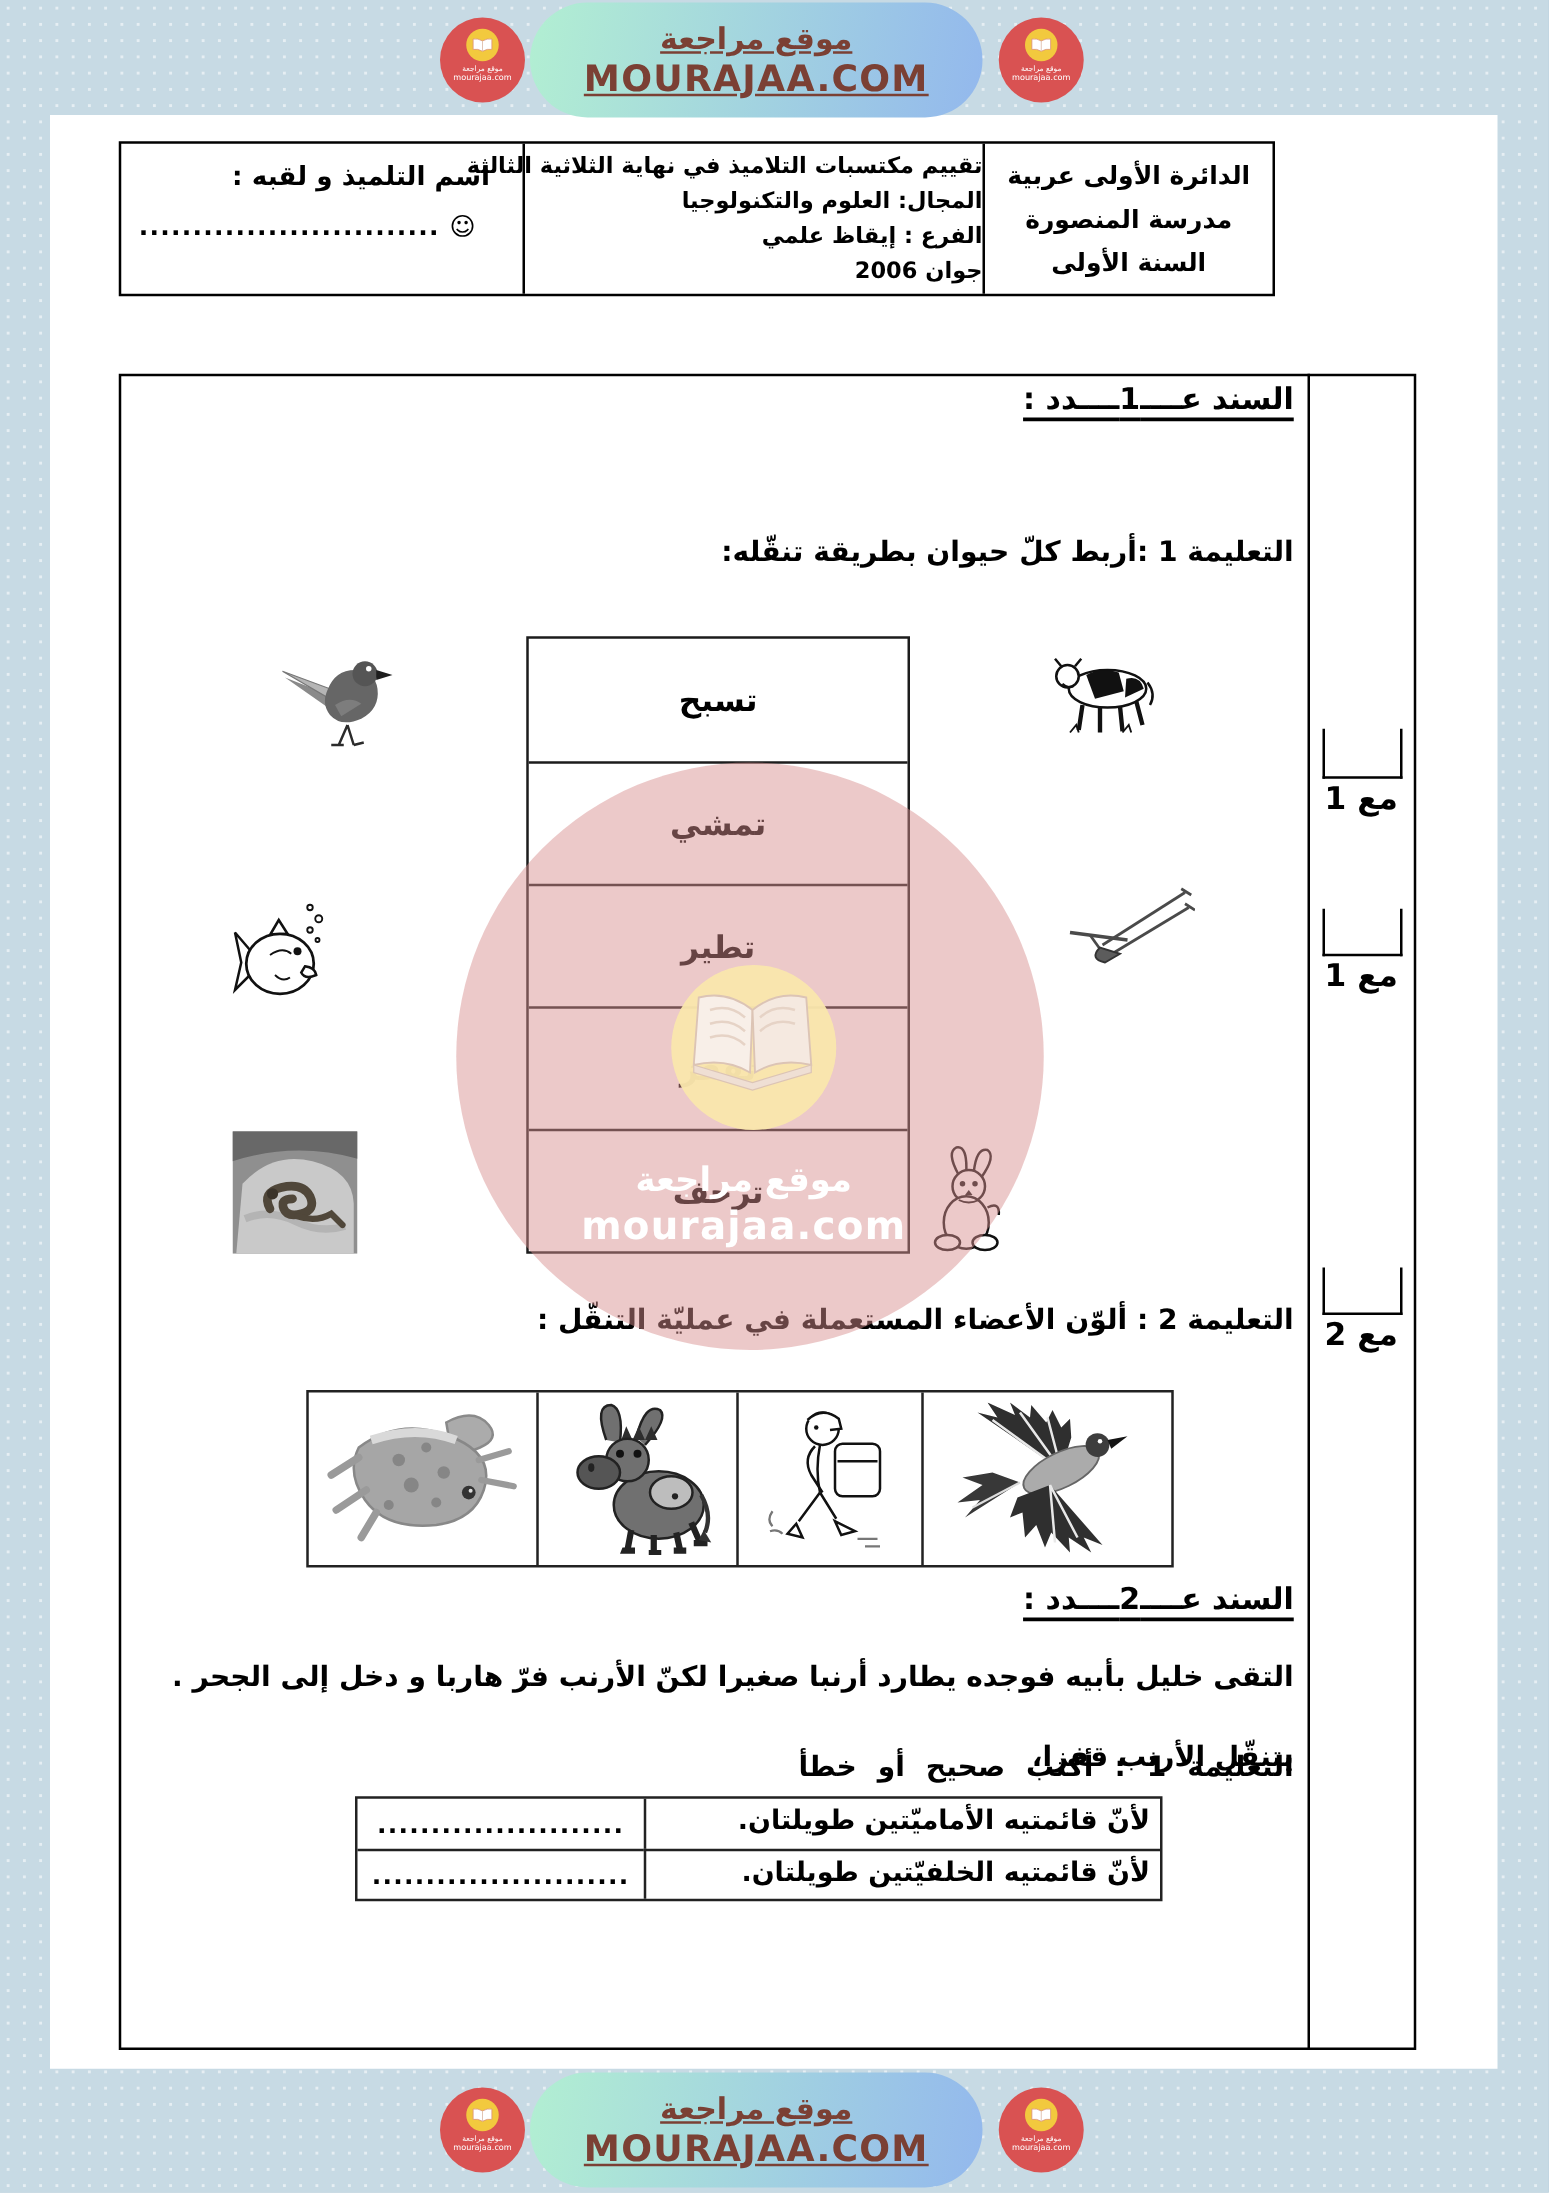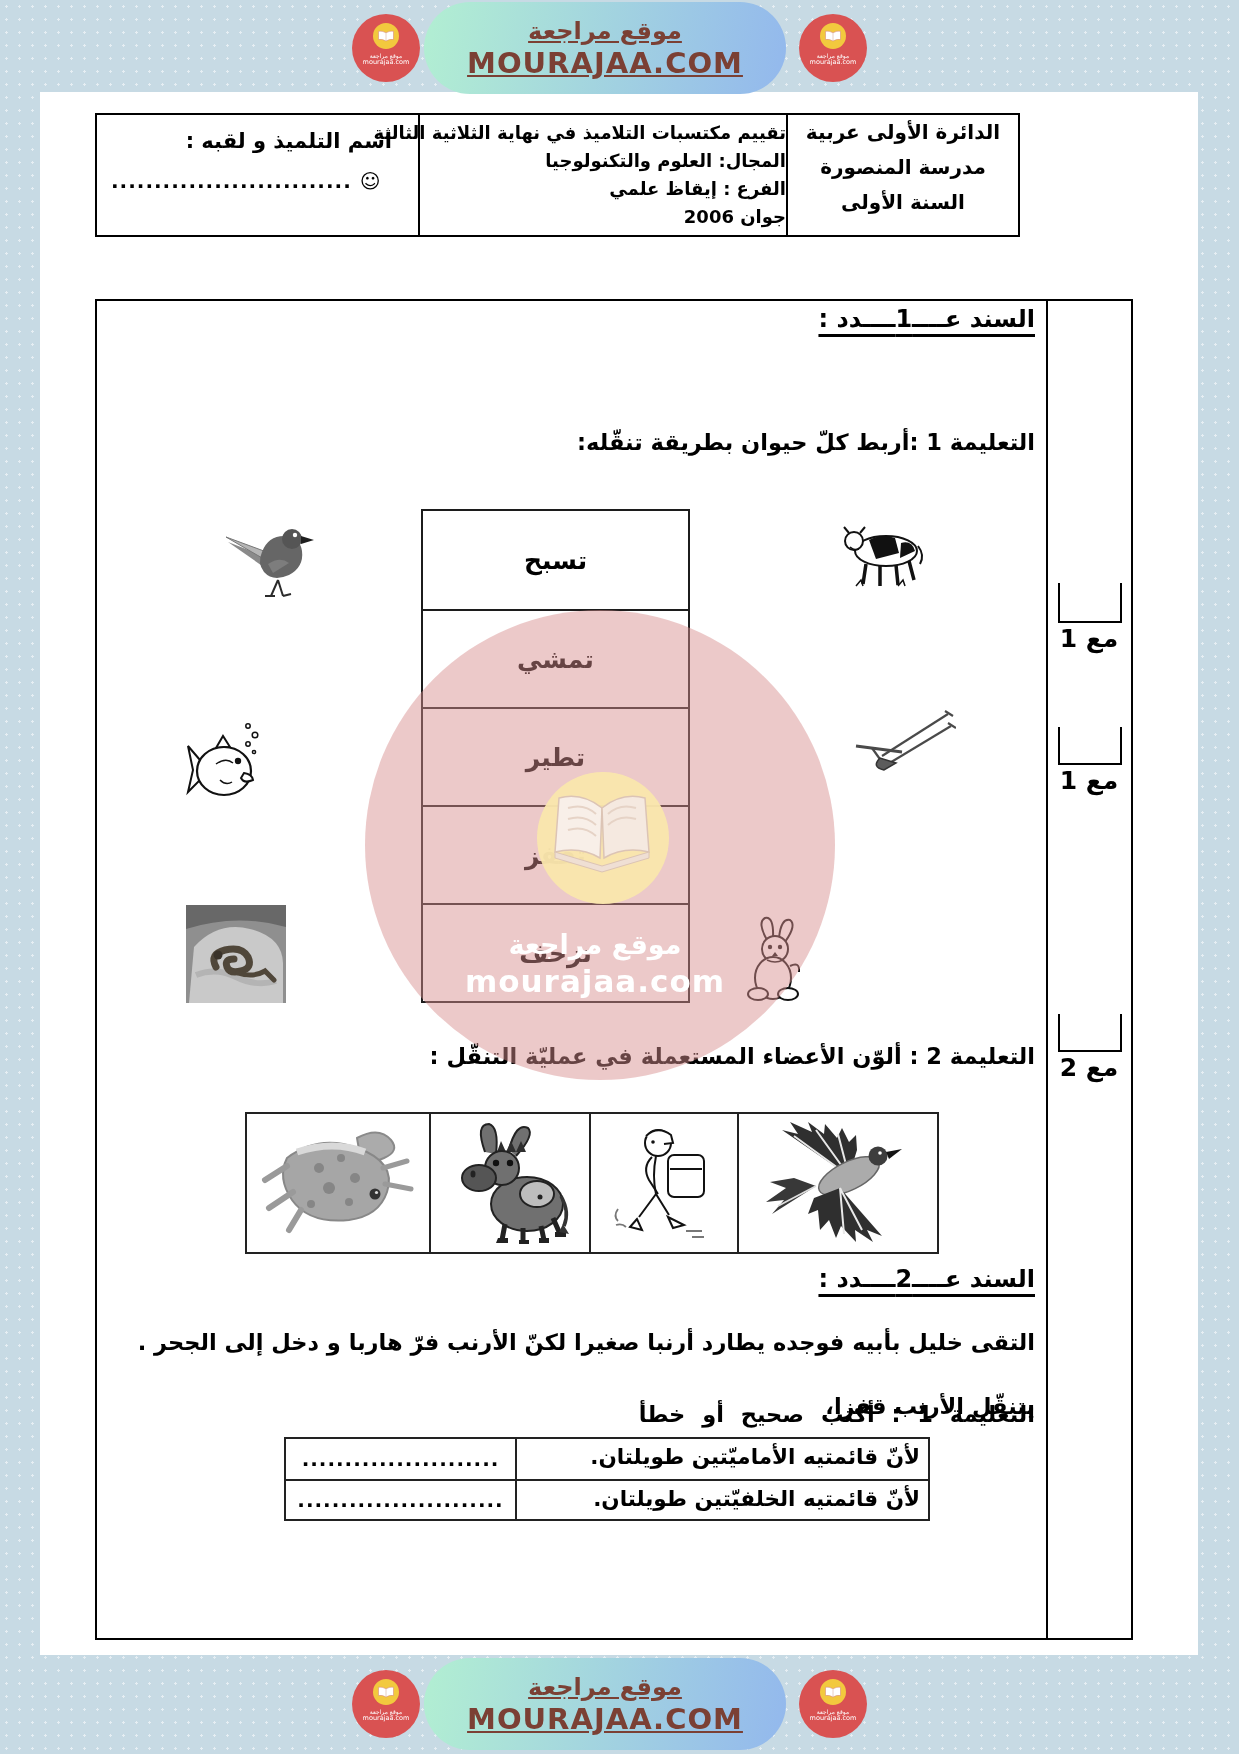--- a/index.html
+++ b/index.html
@@ -22,42 +22,42 @@
   .badge .yc{width:26px;height:26px;border-radius:50%;background:var(--badge-yellow,#f2c93e);
     display:flex;align-items:center;justify-content:center;flex:none}
   .badge .t1{font-size:6px;color:#fff;margin-top:3px;direction:rtl;line-height:1.2}
   .badge .t2{font-size:6.5px;color:#fff;line-height:1.2}
 
   
   .header-table{position:absolute;left:95px;top:113px;width:925px;height:124px;border:2.5px solid #000;
     display:flex;direction:rtl;background:#fff}
   .hcell{height:100%;direction:rtl}
   .hcell:not(:first-child){border-right:2px solid #000}
-  .hc-school{width:230px;display:flex;flex-direction:column;justify-content:flex-start;align-items:center;
+  .hc-school{width:230px;display:flex;flex-direction:column;justify-content:center;align-items:center;
     font-size:20px;font-weight:bold;line-height:1.75}
   .hc-exam{width:368px;display:flex;flex-direction:column;justify-content:center;align-items:flex-start;
     font-size:18px;font-weight:bold;line-height:1.55;white-space:nowrap}
   .hc-name{flex:1;padding:14px 26px 0 14px;font-size:21px;font-weight:bold}
   .hc-name .dots{margin-top:16px;text-align:left;font-size:20px;letter-spacing:1px;direction:rtl}
 
   
   .main-box{position:absolute;left:95px;top:299px;width:1038px;height:1341px;border:2.5px solid #000}
   .score-divider{position:absolute;left:1046px;top:299px;height:1341px;border-left:2.5px solid #000}
   .score-open-box{position:absolute;width:64px;border:2px solid #000;border-top:none}
   .score-label{position:absolute;left:1044px;width:90px;text-align:center;font-size:25px;font-weight:bold;direction:rtl}
 
   
   .sec-title{position:absolute;right:204px;font-size:24px;font-weight:bold;direction:rtl;
     text-decoration:underline;text-decoration-thickness:2.5px;text-underline-offset:7px}
   .txt{position:absolute;right:204px;width:920px;font-size:22.5px;font-weight:bold;direction:rtl;
     text-align:right;line-height:1.42;white-space:pre-line}
   .wsp{word-spacing:9px}
 
   
-  .mtable{position:absolute;left:421px;top:509px;width:269px;height:494px;border:2px solid #1c1c1c;
+  .mtable{position:absolute;left:421px;top:509px;width:307px;height:494px;border:2px solid #1c1c1c;
     display:grid;grid-template-rows:repeat(5,1fr);z-index:1}
   .mcell{display:flex;align-items:center;justify-content:center}
   .mcell:not(:first-child){border-top:2px solid #1c1c1c}
   .mcell span{font-size:25px;font-weight:bold;position:relative;z-index:6;direction:rtl}
 
   .animal{position:absolute;z-index:2}
 
   
   .wm-pink{position:absolute;left:365px;top:610px;width:470px;height:470px;border-radius:50%;
     background:var(--wm-pink,rgba(215,142,142,.48));z-index:3;pointer-events:none}

